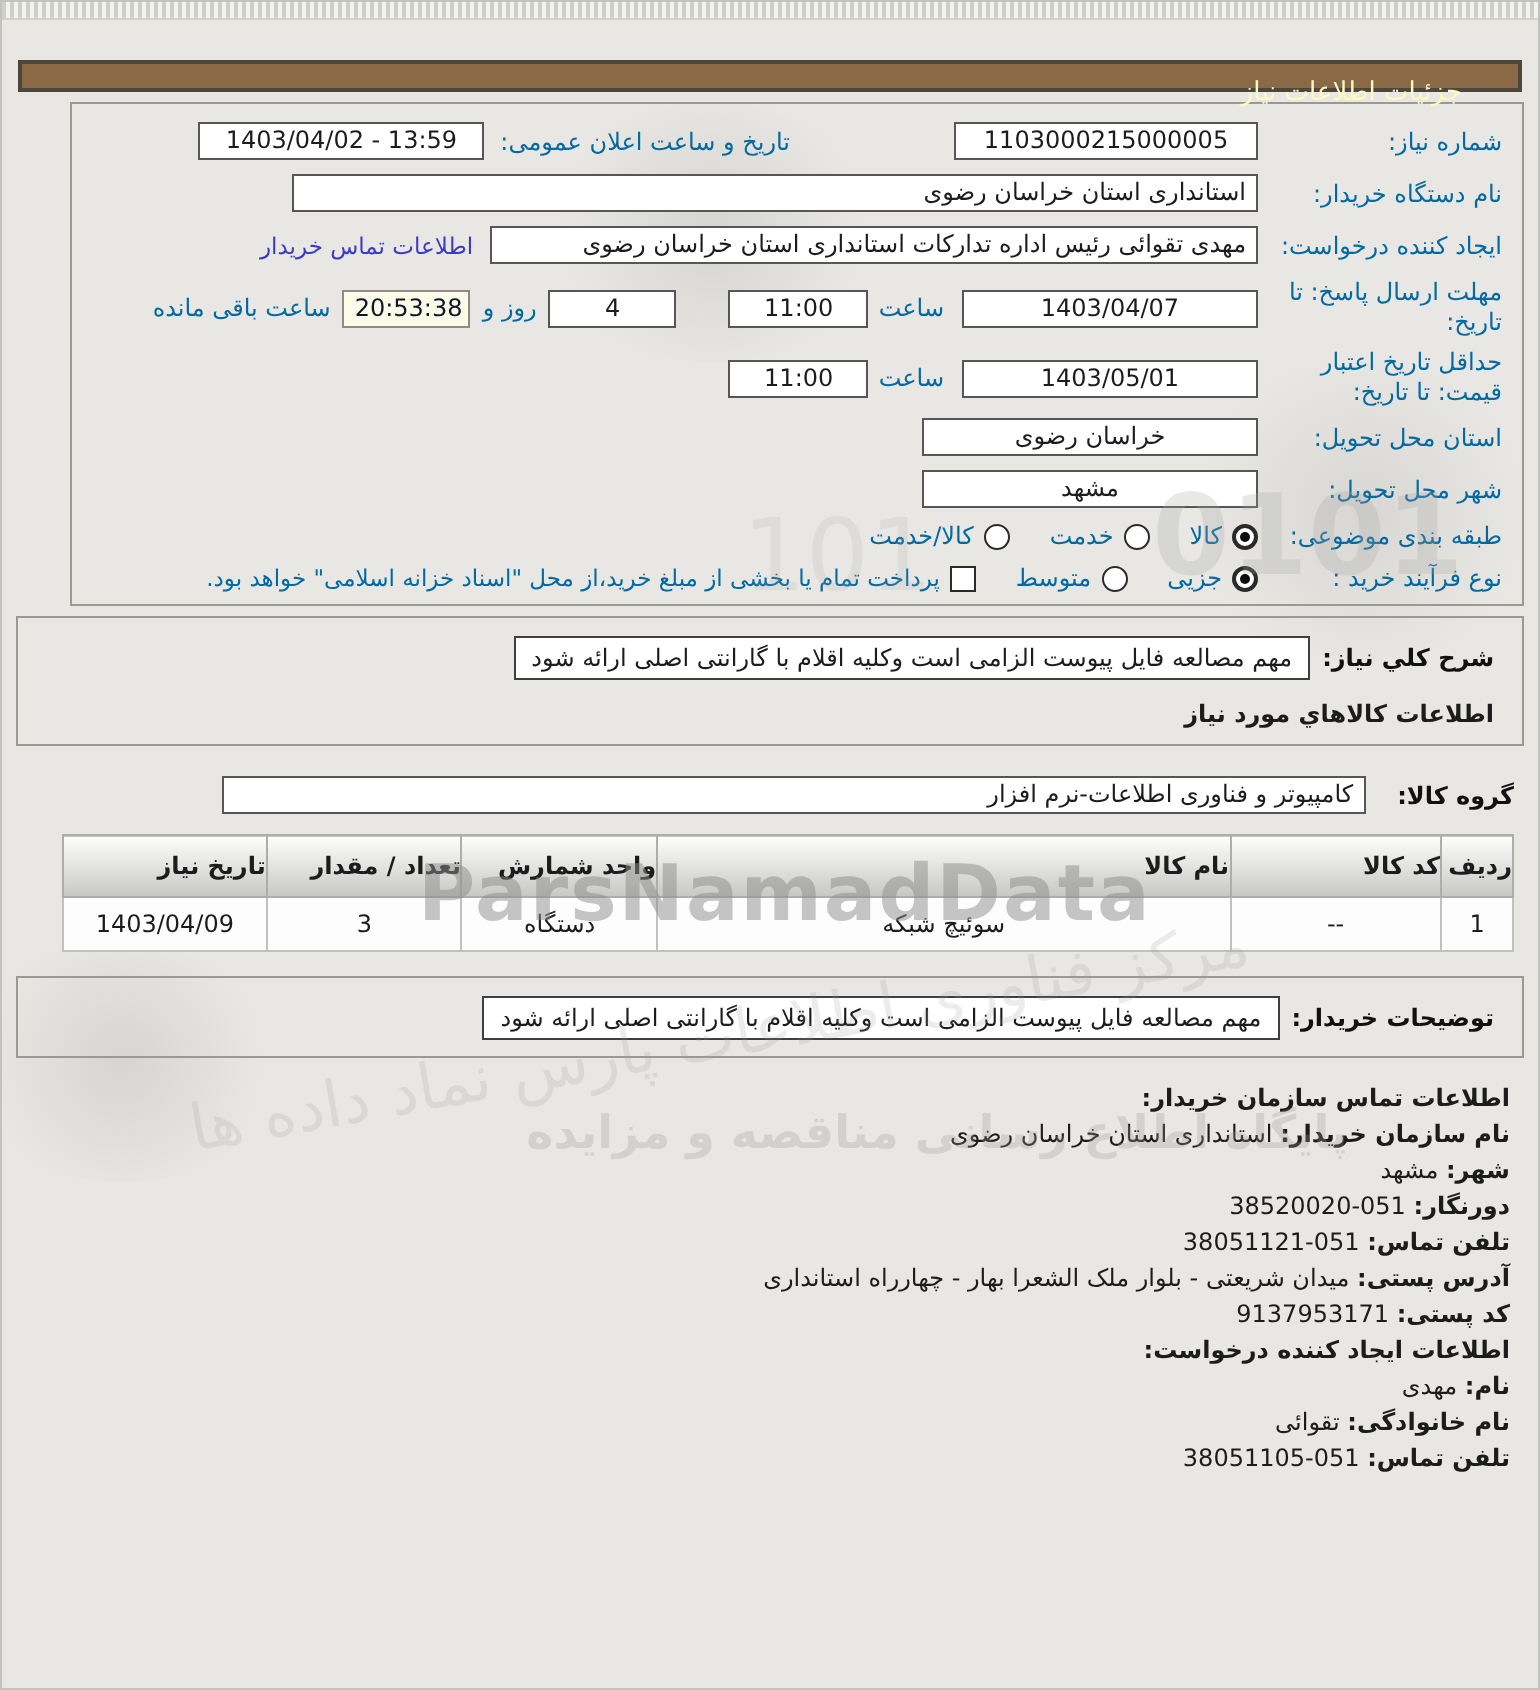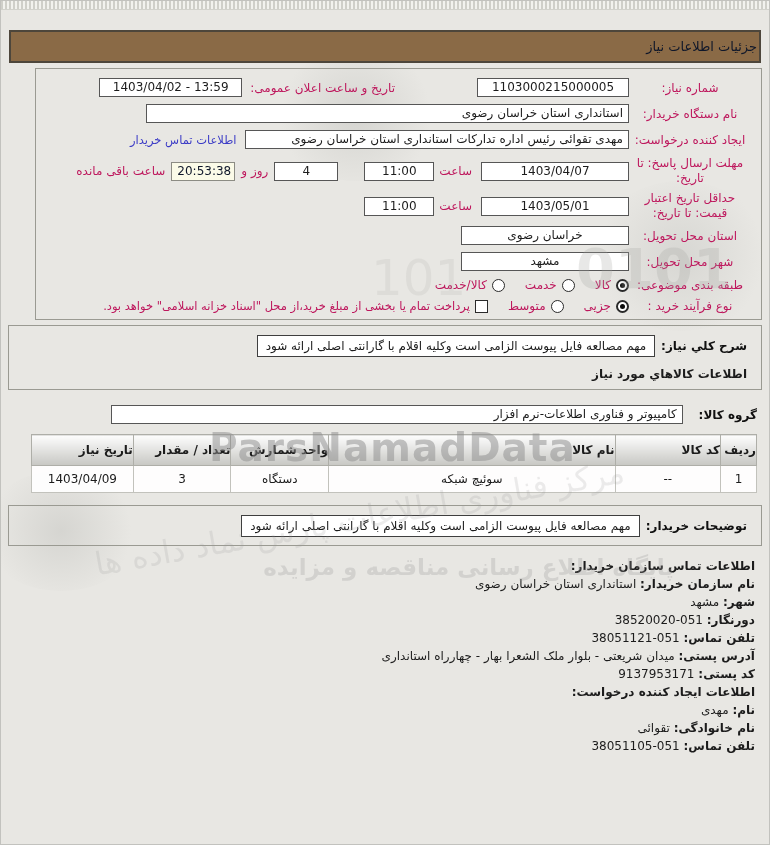--- a/index.html
+++ b/index.html
@@ -22,38 +22,38 @@
   .texture {
     height: 9px;
     background-image:
       repeating-linear-gradient(90deg, #cfcfc9 0 2px, #f2f2ee 2px 4px),
       repeating-linear-gradient(0deg, rgba(255,255,255,.55) 0 2px, rgba(170,170,164,.45) 2px 4px);
     border-bottom: 1px solid #d2d2cc;
   }
 
   .titlebar {
     margin: 20px 8px 0 8px;
-    height: 33px;
+    height: 16px;
     background: #8a6a46;
     border: 2px solid #4d463b;
-    color: #0f172a;
+    color: #fef9c3;
     font-size: 13px;
     line-height: 29px;
-    padding-right: 2px;
+    padding-right: 28px;
   }
 
   .boxA {
     margin: 5px 7px 0 34px;
     border: 1px solid #9a9a92;
     padding: 9px 10px 6px 10px;
     background: transparent;
   }
   .row { display: flex; align-items: center; margin-bottom: 7px; white-space: nowrap; }
   .row:last-child { margin-bottom: 0; }
-  .lbl { color: #be185d; text-align: center; }
+  .lbl { color: #0369a1; }
   .lbl2 { line-height: 15px; white-space: normal; }
   .w-lbl { width: 122px; flex: 0 0 122px; }
 
   .input {
     background: #fff;
     border: 1px solid #565656;
     height: 19px;
     line-height: 17px;
     padding: 0 5px;
     overflow: hidden;

